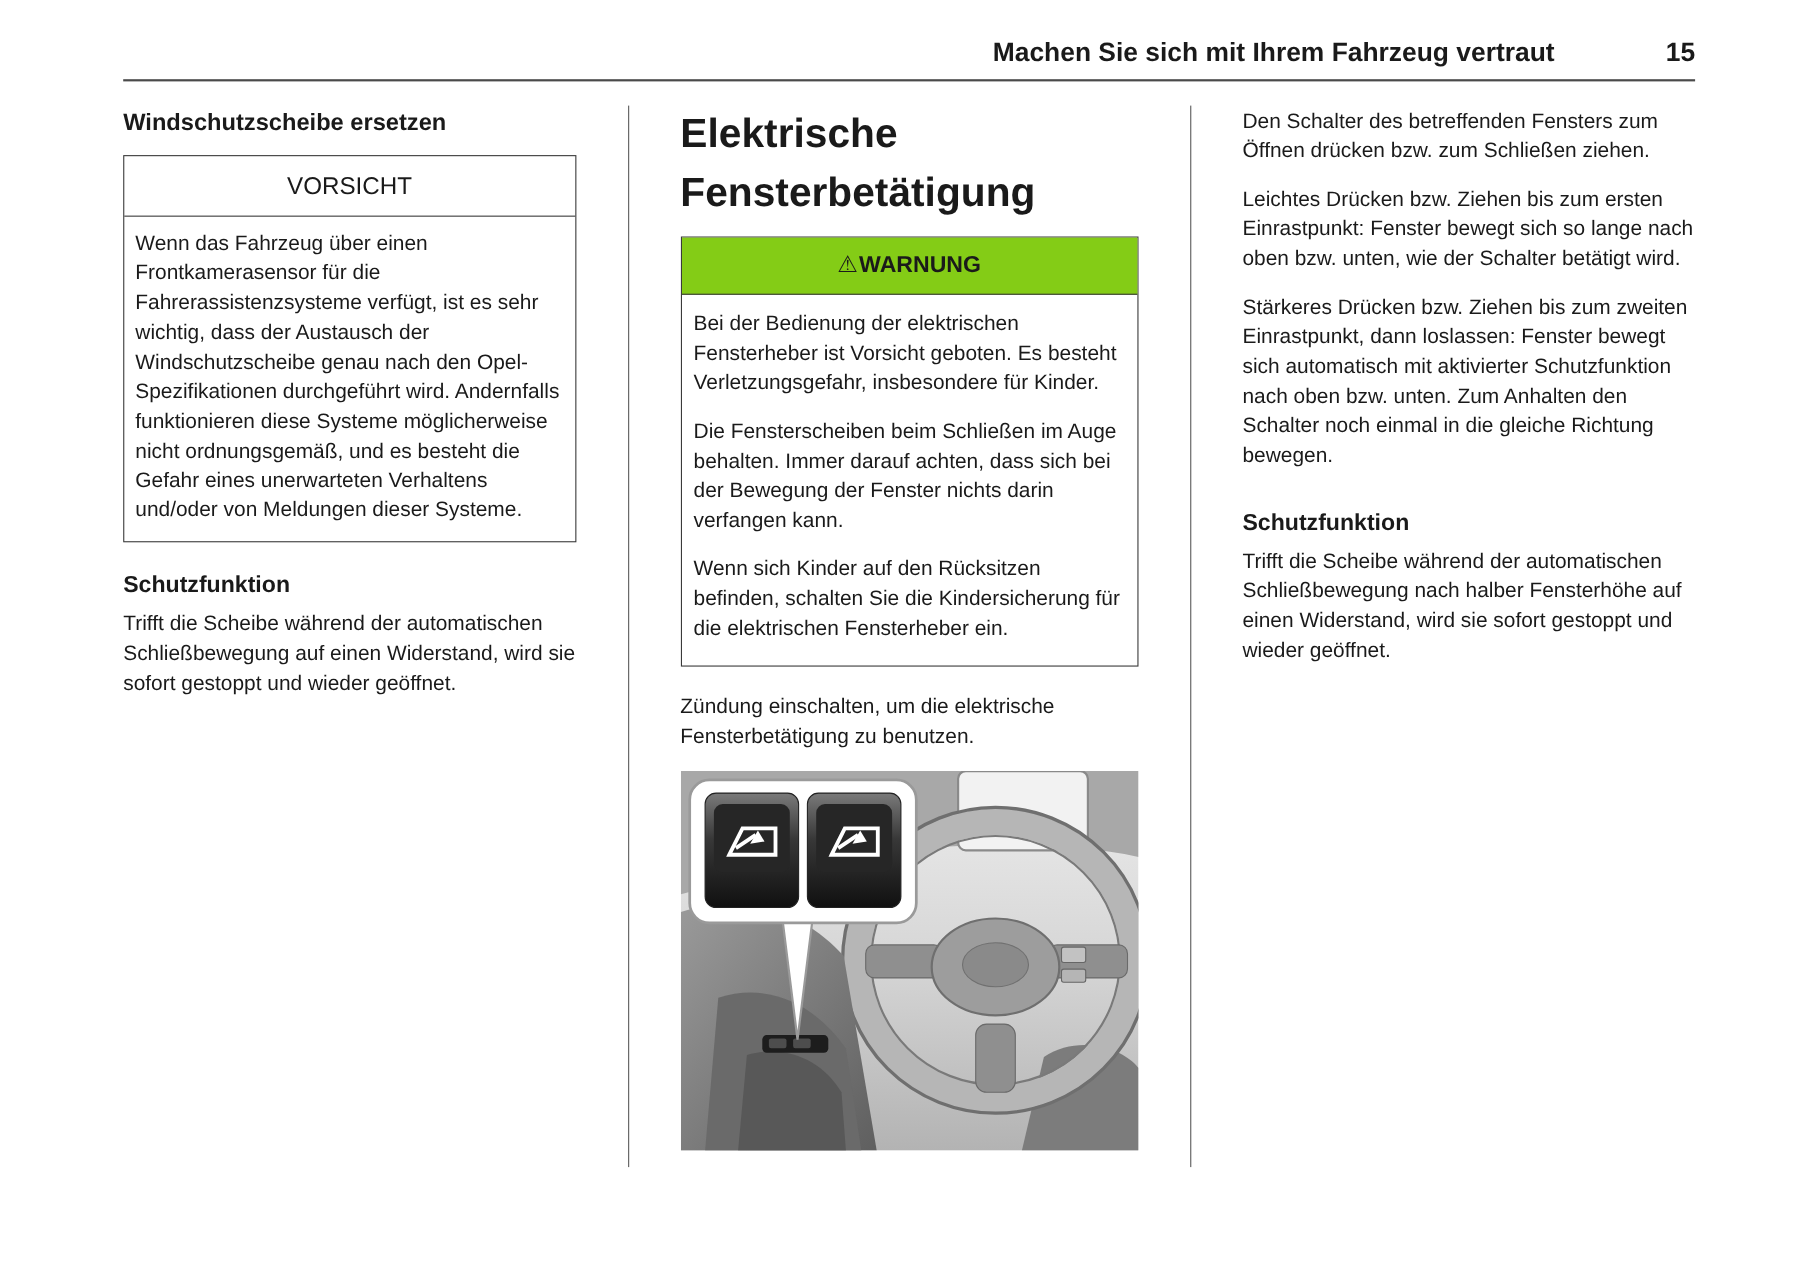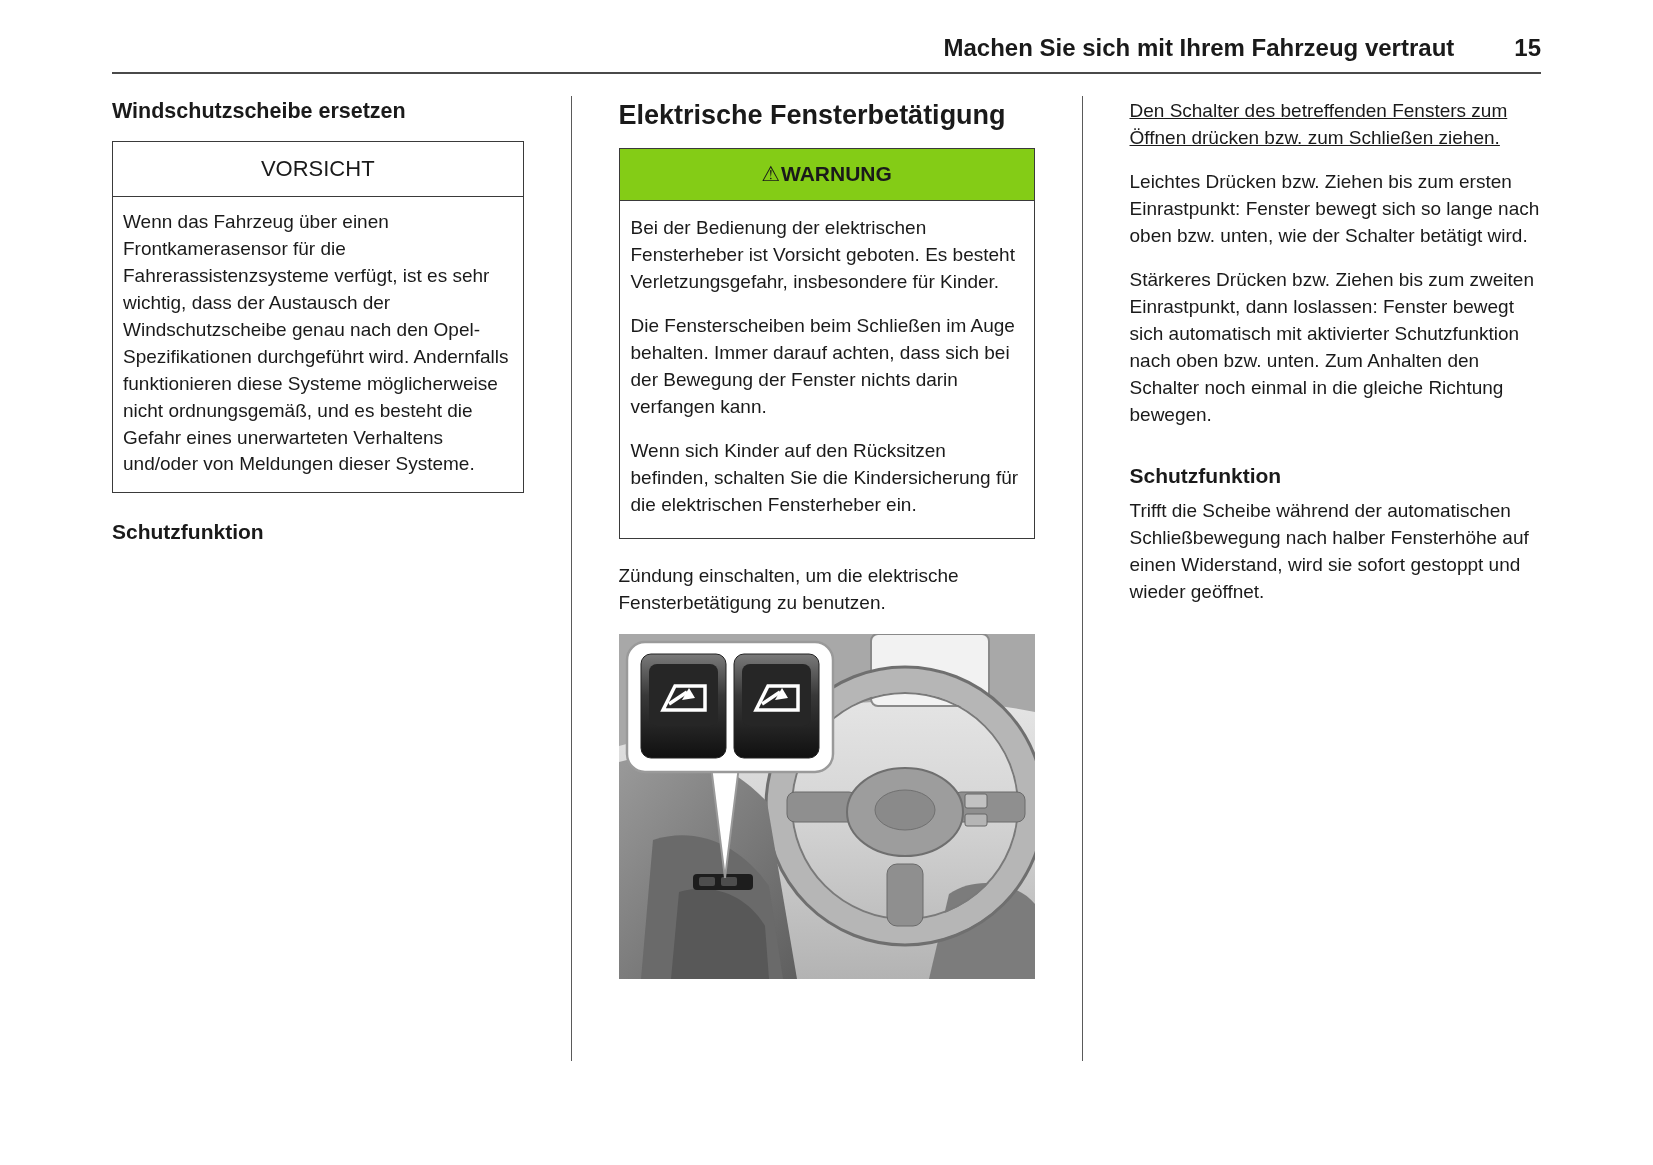--- a/index.html
+++ b/index.html
@@ -14,21 +14,21 @@
     height: 1165px;
     padding: 34px 112px 0 112px;
     background: #fff;
     overflow: hidden;
   }
   
   .page-header {
     display: flex;
     justify-content: flex-end;
     align-items: flex-end;
-    gap: 60px;
+    gap: 101px;
     border-bottom: 2px solid #4a4a4a;
     padding-bottom: 10px;
   }
   .page-header .title {
     font-size: 24px;
     font-weight: bold;
   }
   .page-header .pagenum {
     font-size: 24px;
     font-weight: bold;
@@ -50,21 +50,21 @@
     line-height: 1.42;
   }
   .col p { margin-bottom: 17px; }
 
   h2.section-heading {
     font-size: 21.5px;
     font-weight: bold;
     margin-bottom: 14px;
   }
   h1.section-heading-large {
-    font-size: 27px;
+    font-size: 37px;
     font-weight: bold;
     margin-bottom: 14px;
     letter-spacing: 0;
   }
   h3.sub-heading {
     font-size: 21px;
     font-weight: bold;
     margin: 32px 0 8px 0;
   }
   
@@ -104,21 +104,21 @@
   .after-warning { margin-top: 24px; }
   
   .figure {
     margin-top: 14px;
     width: 416px;
     height: 345px;
     line-height: 0;
   }
   .figure svg { display: block; }
   
-  .col3 p:first-child { margin-top: 2px; text-decoration: underline; }
+  .col3 p:first-child { margin-top: 2px; }
 </style>
 </head>
 <body>
 
 <div class="page">
 
   <div class="page-header">
     <span class="title">Machen Sie sich mit Ihrem Fahrzeug vertraut</span>
     <span class="pagenum">15</span>
   </div>
@@ -127,20 +127,21 @@
 
     <div class="col col1">
       <h2 class="section-heading">Windschutzscheibe ersetzen</h2>
 
       <div class="caution-box">
         <div class="caution-title">VORSICHT</div>
         <div class="caution-body">Wenn das Fahrzeug über einen Frontkamerasensor für die Fahrerassistenzsysteme verfügt, ist es sehr wichtig, dass der Austausch der Windschutzscheibe genau nach den Opel-Spezifikationen durchgeführt wird. Andernfalls funktionieren diese Systeme möglicherweise nicht ordnungsgemäß, und es besteht die Gefahr eines unerwarteten Verhaltens und/oder von Meldungen dieser Systeme.</div>
       </div>
 
       <h3 class="sub-heading" style="margin-top:6px">Schutzfunktion</h3>
+      <p>Trifft die Scheibe während der automatischen Schließbewegung auf einen Widerstand, wird sie sofort gestoppt und wieder geöffnet.</p>
     </div>
 
     <div class="vdivider"></div>
 
     <div class="col col2">
       <h1 class="section-heading-large">Elektrische Fensterbetätigung</h1>
 
       <div class="warning-box">
         <div class="warning-title"><span class="warn-icon">⚠</span><span>WARNUNG</span></div>
         <div class="warning-body">

